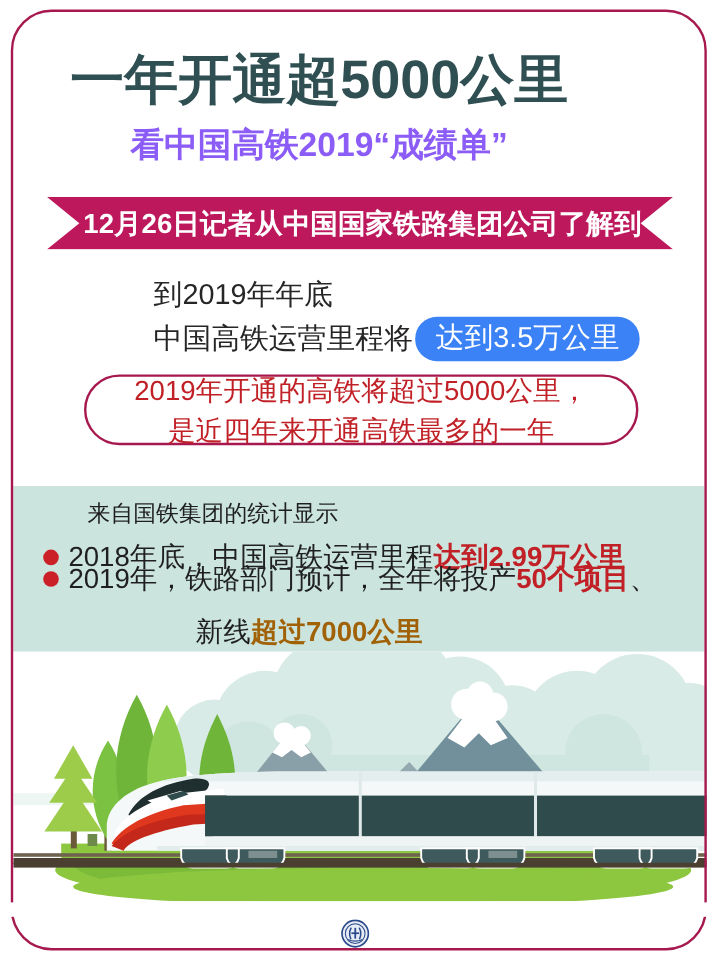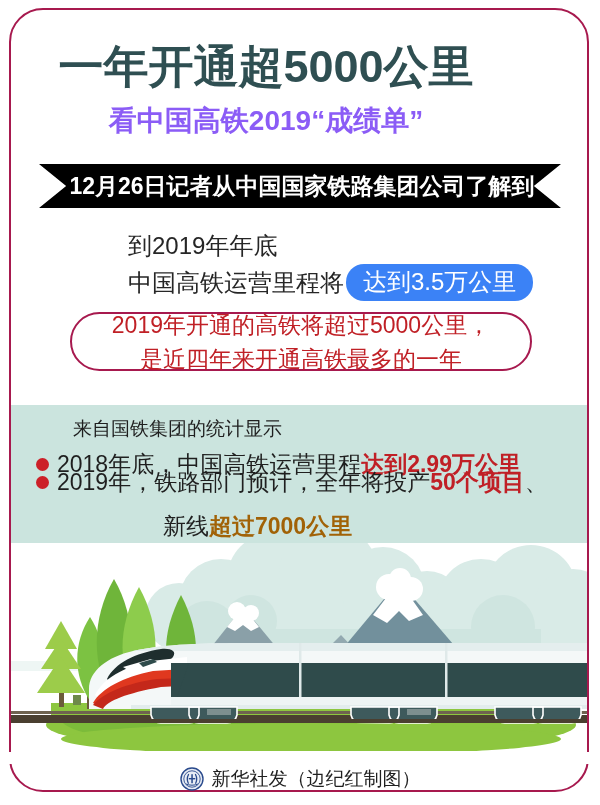--- a/index.html
+++ b/index.html
@@ -62,21 +62,21 @@
 
   
   .ribbon-wrap{
     position:absolute;
     left:39px;top:164px;
     width:522px;height:44px;
     z-index:20;
   }
   .ribbon{
     position:absolute;inset:0;
-    background:#000000;
+    background:#be185d;
     -webkit-clip-path:polygon(0 0,100% 0,100% 100%,0 100%,5.2% 50%);
     clip-path:polygon(0 0, 100% 0, 94.8% 50%, 100% 100%, 0 100%, 5.2% 50%);
     display:flex;align-items:center;justify-content:center;
   }
   .ribbon-text{
     color:#ffffff;
     font-size:23px;
     font-weight:bold;
     letter-spacing:0px;
     white-space:nowrap;
@@ -382,16 +382,15 @@
       <svg width="24" height="24" viewBox="0 0 24 24" xmlns="http://www.w3.org/2000/svg">
         <circle cx="12" cy="12" r="11" fill="#e8edf5" stroke="#2a4a8c" stroke-width="1.4"></circle>
         <circle cx="12" cy="12" r="8.2" fill="none" stroke="#2a4a8c" stroke-width="0.9"></circle>
         <path d="M8.5 7.5 C7.2 10 7 13.5 8.3 16.2" fill="none" stroke="#2a4a8c" stroke-width="1.3" stroke-linecap="round"></path>
         <path d="M15.5 7.5 C16.8 10 17 13.5 15.7 16.2" fill="none" stroke="#2a4a8c" stroke-width="1.3" stroke-linecap="round"></path>
         <rect x="11.3" y="7.2" width="1.5" height="9" fill="#2a4a8c"></rect>
         <rect x="8.8" y="11" width="6.5" height="1.4" fill="#2a4a8c"></rect>
         <path d="M6.5 17.2 C9 18.6 15 18.6 17.5 17.2" fill="none" stroke="#2a4a8c" stroke-width="1" stroke-linecap="round"></path>
       </svg>
     </span>
-    <span class="credit">新华社发（边纪红制图）</span>
   </div>
 
 </div>
 
 </body></html>

